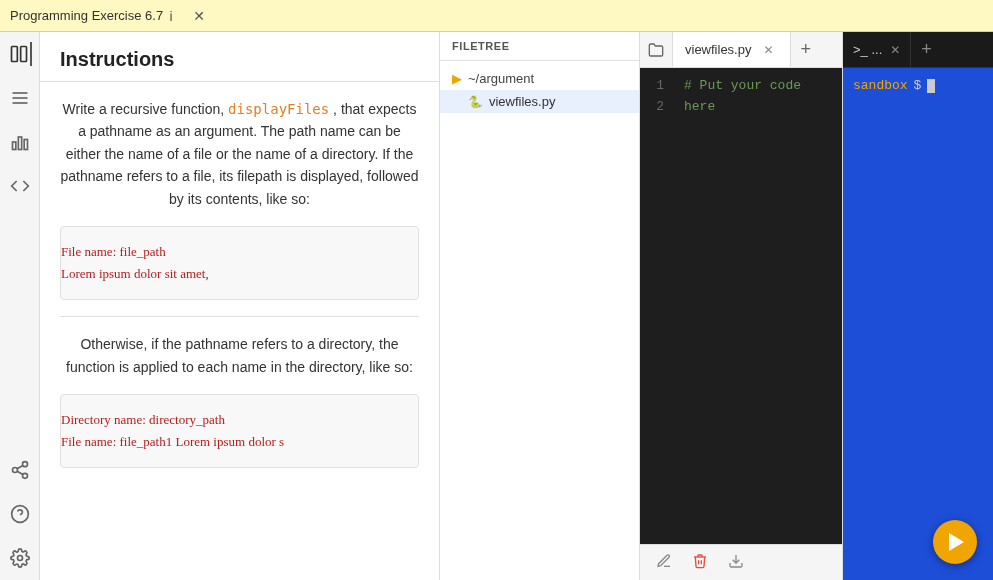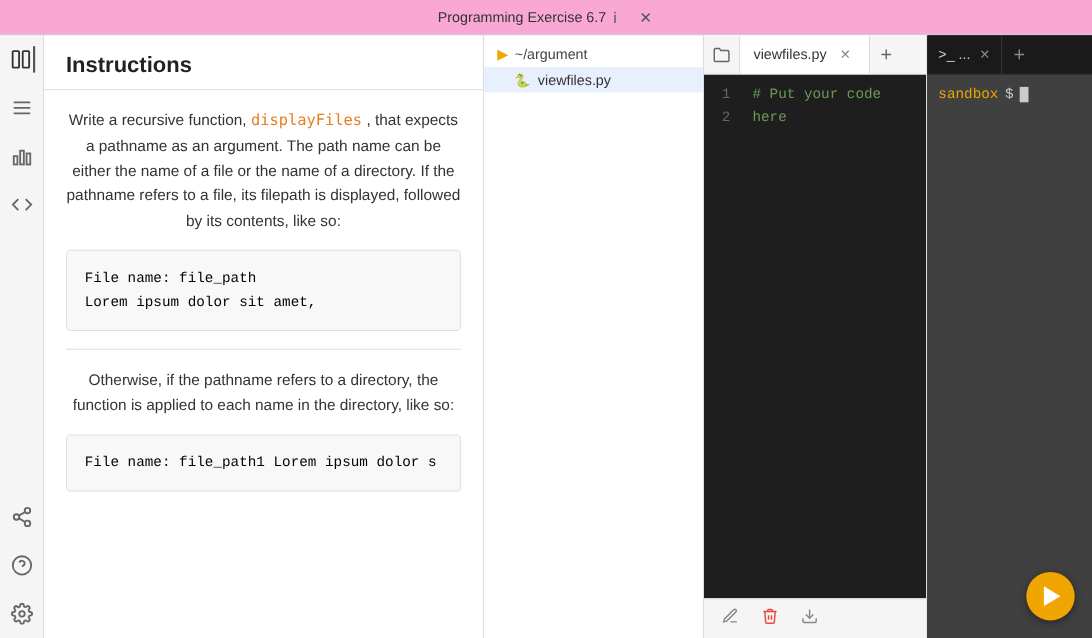--- a/index.html
+++ b/index.html
@@ -8,26 +8,26 @@
       background: #f0f0f0;
       width: 993px;
       height: 580px;
       overflow: hidden;
       display: flex;
       flex-direction: column;
     }
 
     
     .titlebar {
-      background: #f9a8d4;
+      background: #fef9c3;
       border-bottom: 1px solid #ccc;
       height: 32px;
       display: flex;
       align-items: center;
-      justify-content: center;
+      justify-content: flex-start;
       padding: 0 10px;
       flex-shrink: 0;
     }
     .titlebar-title {
       font-size: 13px;
       color: #333;
     }
     .titlebar-controls {
       display: flex;
       gap: 12px;
@@ -119,25 +119,25 @@
     }
     .highlight {
       color: #e67e22;
       font-family: monospace;
       font-size: 14px;
     }
     .code-block {
       background: #f8f8f8;
       border: 1px solid #e0e0e0;
       border-radius: 4px;
-      padding: 14px 16px;
+      padding: 14px 0;
       margin: 16px 0;
-      font-family: Liberation Mono, monospace;
-      font-size: 13px;
-      color: #000000;
+      font-family: Liberation Serif, serif;
+      font-size: 13px;
+      color: #b91c1c;
       line-height: 1.7;
     }
     .section-divider {
       border: none;
       border-top: 1px solid #e0e0e0;
       margin: 16px 0;
     }
 
     
     .filetree-panel {
@@ -321,21 +321,21 @@
       font-size: 12px;
     }
     .terminal-tab-add {
       padding: 0 10px;
       color: #888;
       font-size: 18px;
       cursor: pointer;
     }
     .terminal-content {
       flex: 1;
-      background: #404040;
+      background: #1d4ed8;
       color: #ccc;
       font-family: 'Courier New', monospace;
       font-size: 13px;
       padding: 10px 10px;
       overflow: auto;
     }
     .terminal-prompt {
       display: flex;
       gap: 6px;
       align-items: center;
@@ -463,26 +463,28 @@
       <p class="instructions-text">
         <span>Write a recursive function, </span><span class="highlight">displayFiles</span><span> , that expects a pathname as an argument. The path name can be either the name of a file or the name of a directory. If the pathname refers to a file, its filepath is displayed, followed by its contents, like so:</span>
       </p>
       <div class="code-block">
         <div>File name: file_path</div>
         <div>Lorem ipsum dolor sit amet,</div>
       </div>
       <hr class="section-divider">
       <p class="instructions-text">Otherwise, if the pathname refers to a directory, the function is applied to each name in the directory, like so:</p>
       <div class="code-block">
+        <div>Directory name: directory_path</div>
         <div>File name: file_path1 Lorem ipsum dolor s</div>
       </div>
     </div>
   </div>
 
   <div class="filetree-panel">
+    <div class="filetree-header">FILETREE</div>
     <div class="filetree-content">
       <div class="filetree-folder">
         <span style="color:#f0a500;">▶</span>
         <span>~/argument</span>
       </div>
       <div class="filetree-file">
         <span class="filetree-file-icon">🐍</span>
         <span>viewfiles.py</span>
       </div>
     </div>

